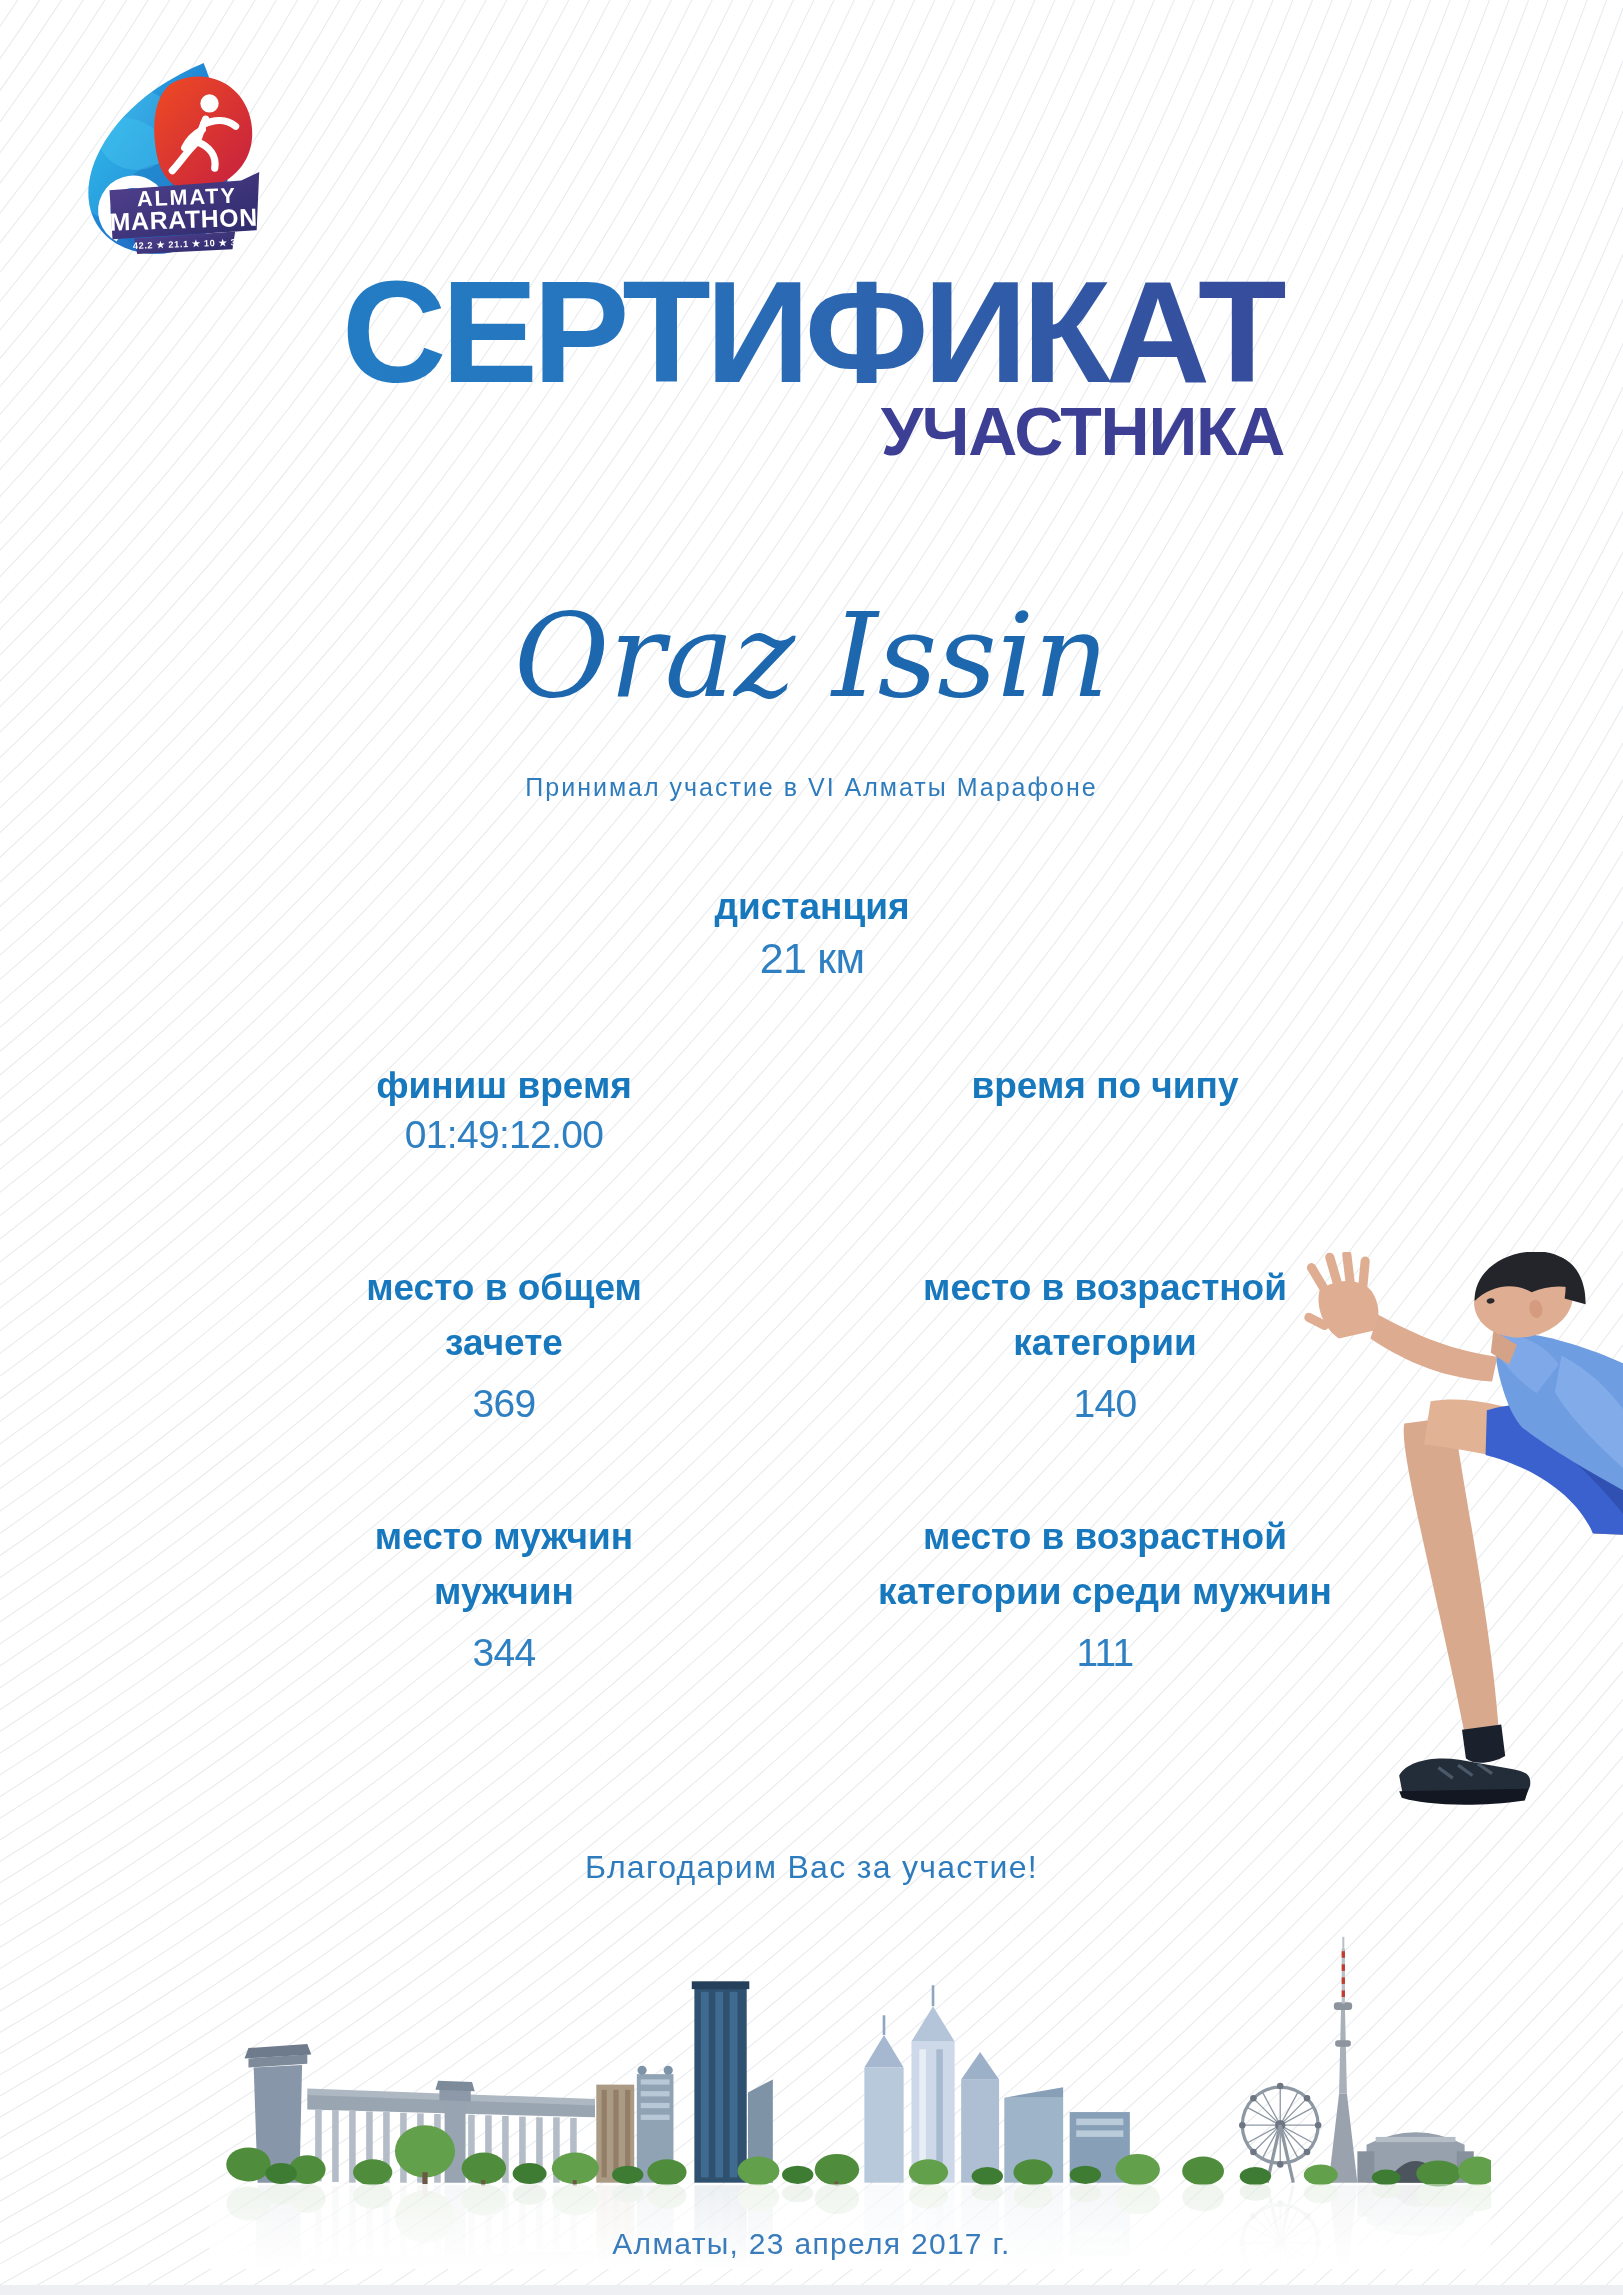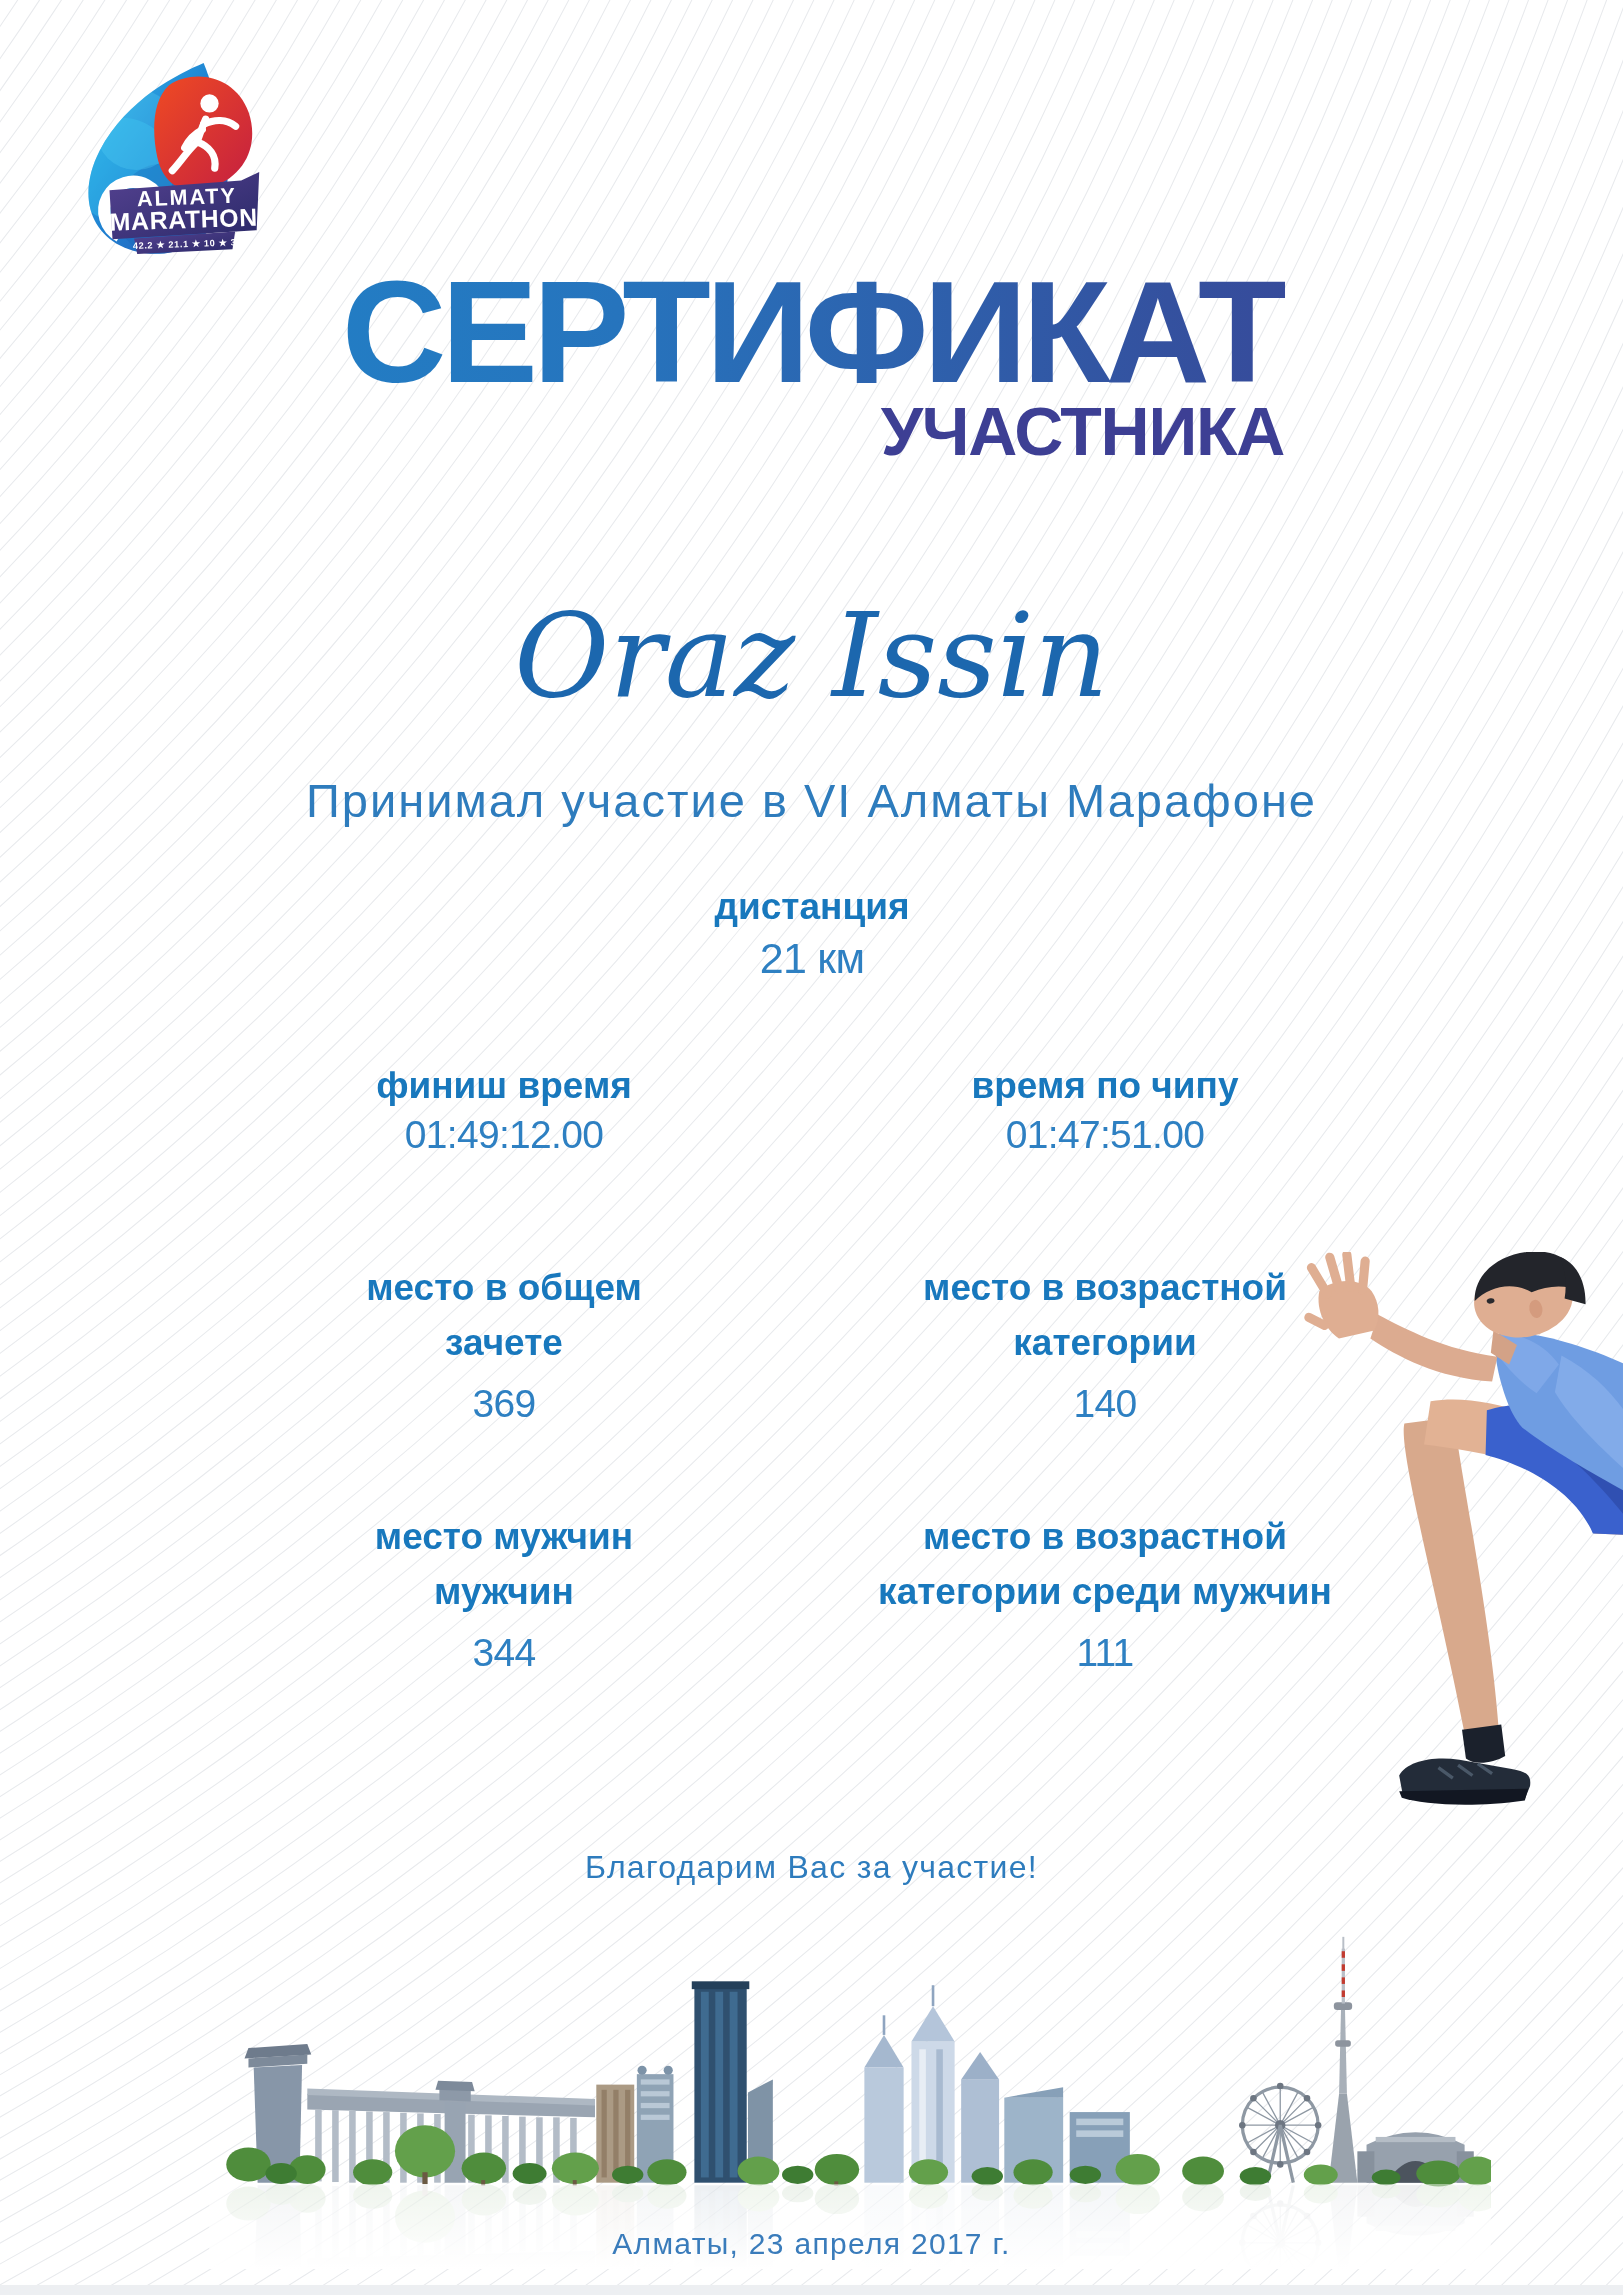--- a/index.html
+++ b/index.html
@@ -13,21 +13,21 @@
   @supports ((-webkit-background-clip:text) or (background-clip:text)){
     .title{background:linear-gradient(90deg,#1f87cc 0%,#2674bd 38%,#34519f 72%,#3d3a8e 100%);
            -webkit-background-clip:text;background-clip:text;color:transparent;}
   }
   .subtitle{position:absolute;right:339px;top:392px;font-size:68px;font-weight:700;
             letter-spacing:-1.3px;color:#3d3f94;z-index:2;}
   .name{position:absolute;left:0;top:564px;width:100%;text-align:center;
         font-family:"DejaVu Serif", serif;font-style:italic;font-size:116px;
         color:#1c67ae;z-index:2;margin-top:24px;}
   .participation{position:absolute;left:0;top:773px;width:100%;text-align:center;
-        font-size:47px;letter-spacing:2px;color:#2e7cbd;z-index:2;}
+        font-size:25px;letter-spacing:2px;color:#2e7cbd;z-index:2;}
   .stat{position:absolute;text-align:center;z-index:2;}
   .stat .lbl{font-size:37px;font-weight:700;color:#1878bd;line-height:55px;}
   .stat .val{font-size:39px;font-weight:400;color:#2e80c2;letter-spacing:-0.7px;}
   .c-mid{left:400px;width:824px;}
   .c-left{left:92px;width:824px;text-align:center;}
   .c-right{left:693px;width:824px;}
   .thanks{position:absolute;left:0;top:1849px;width:100%;text-align:center;
           font-size:32px;letter-spacing:1.3px;color:#2e7cbd;z-index:2;}
   .skyline{position:absolute;left:209px;top:1929px;width:1282px;height:340px;z-index:1;}
   .runner{position:absolute;left:1301px;top:1252px;width:322px;height:553px;z-index:2;}
@@ -254,21 +254,20 @@
     <div class="lbl">дистанция</div>
     <div class="val" style="font-size:43px;">21 км</div>
   </div>
 
   <div class="stat c-left" style="top:1058px;">
     <div class="lbl">финиш время</div>
     <div class="val">01:49:12.00</div>
   </div>
   <div class="stat c-right" style="top:1058px;">
     <div class="lbl">время по чипу</div>
-    <div class="val">01:47:51.00</div>
   </div>
 
   <div class="stat c-left" style="top:1260px;">
     <div class="lbl">
       <span style="display:block">место в общем</span>
       <span style="display:block">зачете</span>
     </div>
     <div class="val" style="margin-top:11.8px;">369</div>
   </div>
   <div class="stat c-right" style="top:1260px;">

